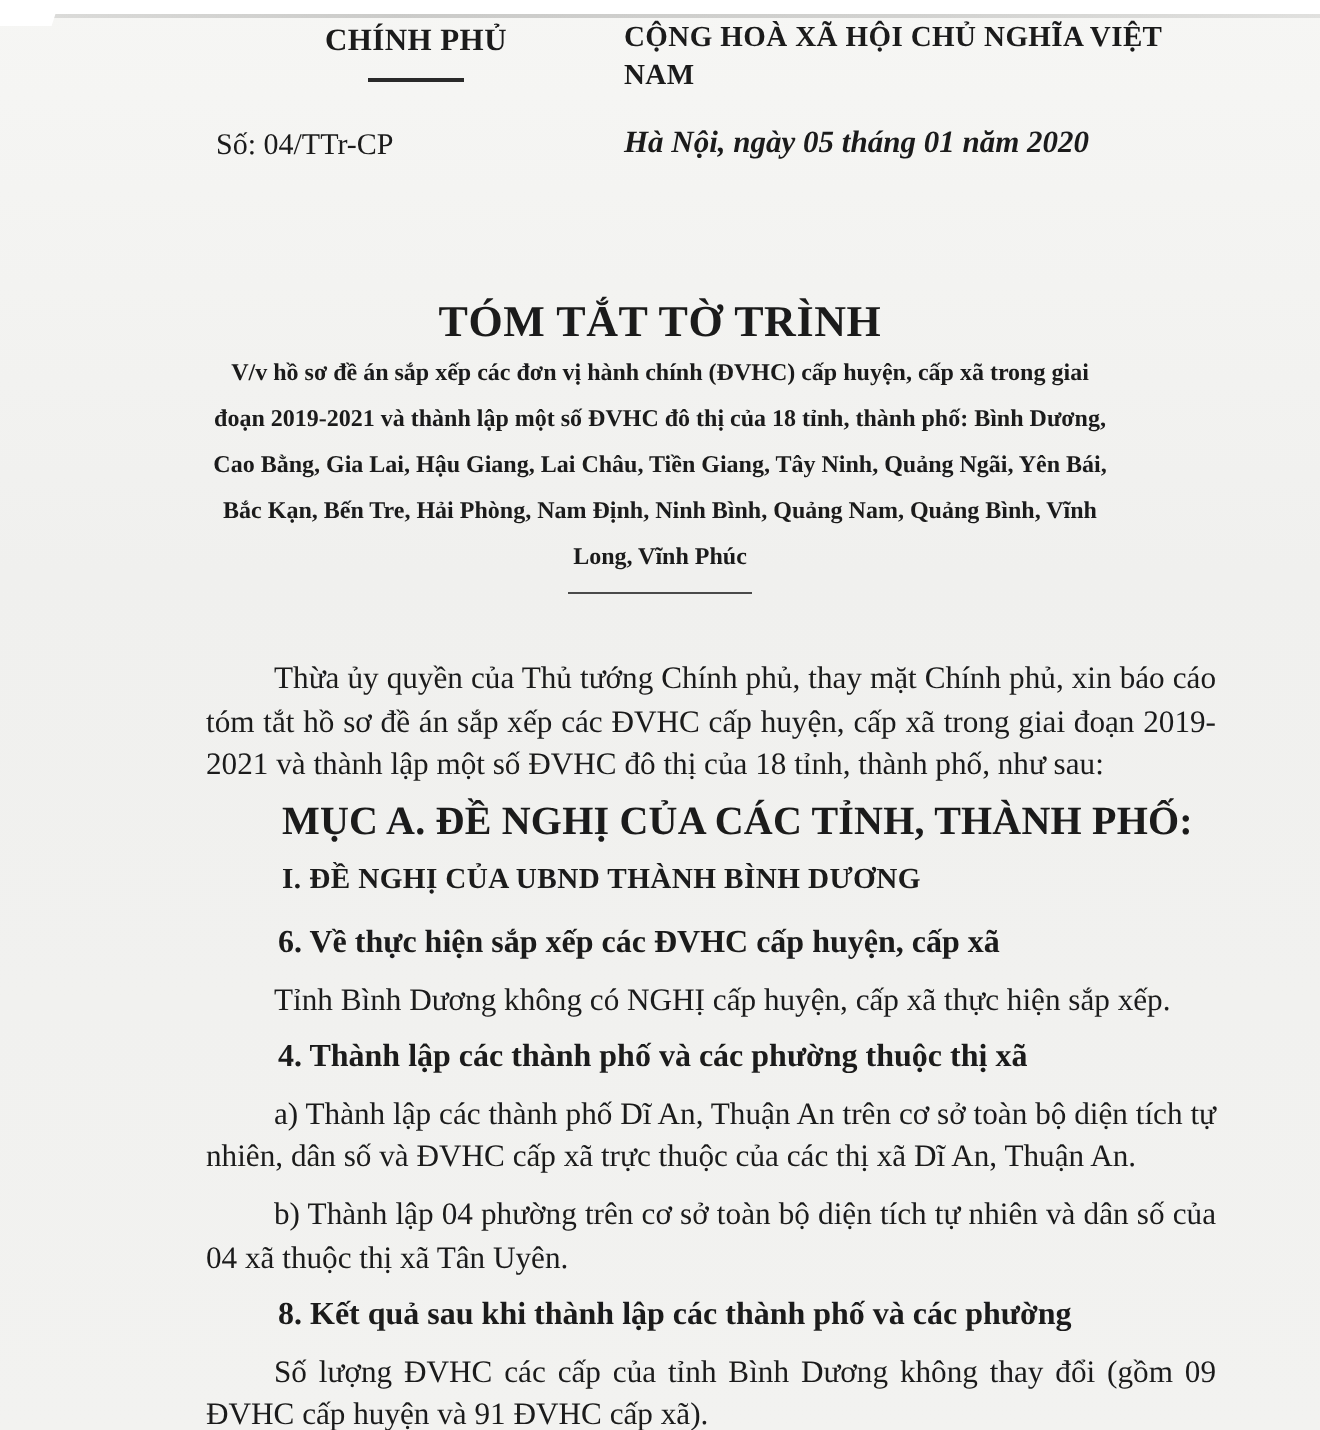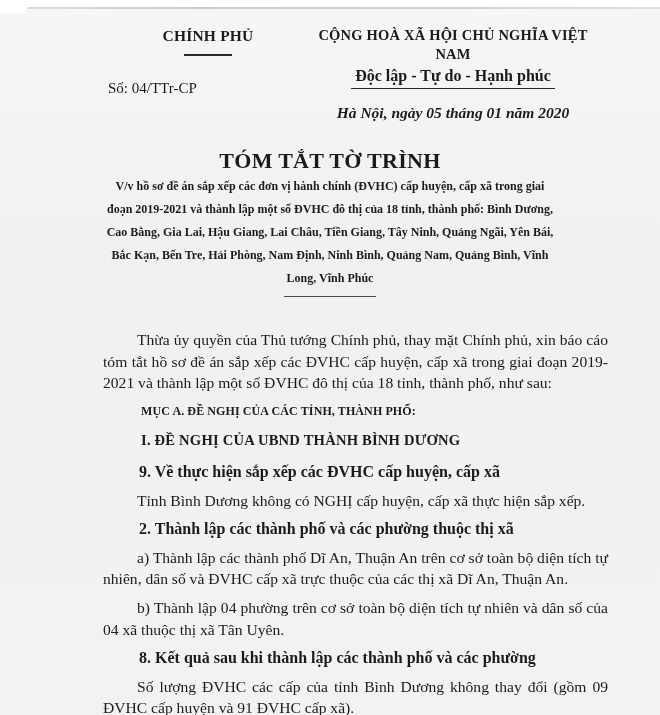--- a/index.html
+++ b/index.html
@@ -45,21 +45,21 @@
     width: 660px;
   }
 
   
   .hdr {
     position: relative;
     height: 118px;
   }
   .hdr-left {
     position: absolute;
-    left: 108px; top: 17px;
+    left: 108px; top: 2px;
     width: 200px;
     text-align: center;
   }
   .org-name {
     font-weight: bold;
     font-size: 15.5px;
     letter-spacing: .2px;
   }
   .org-rule {
     width: 48px;
@@ -69,22 +69,20 @@
   }
   .doc-number {
     font-size: 15px;
     margin-top: 24px;
     text-align: left;
   }
   .hdr-right {
     position: absolute;
     left: 312px; top: 0;
     width: 282px;
-    text-align: center;
-    margin-top: 16px;
   }
   .national-title {
     font-weight: bold;
     font-size: 14.5px;
     line-height: 19px;
     letter-spacing: .2px;
   }
   .motto {
     display: inline-block;
     font-weight: bold;
@@ -130,21 +128,21 @@
     font-size: 15.6px;
     line-height: 21.6px;
     text-align: justify;
   }
   .para {
     text-indent: 34px;
     margin: 0 0 7px 0;
   }
   .h-muc-a {
     font-weight: bold;
-    font-size: 12px;
+    font-size: 20px;
     text-indent: 38px;
     margin: 3px 0 8px 0;
     letter-spacing: .1px;
   }
   .h-roman {
     font-weight: bold;
     font-size: 14.6px;
     text-indent: 38px;
     margin: 0 0 9px 0;
     letter-spacing: .2px;
@@ -166,39 +164,36 @@
 <div class="page">
 
   <div class="hdr">
     <div class="hdr-left">
       <div class="org-name">CHÍNH PHỦ</div>
       <div class="org-rule"></div>
       <div class="doc-number">Số: 04/TTr-CP</div>
     </div>
     <div class="hdr-right">
       <div class="national-title">CỘNG HOÀ XÃ HỘI CHỦ NGHĨA VIỆT NAM</div>
-      <div>
-        <span class="motto">Độc lập - Tự do - Hạnh phúc</span>
-      </div>
       <div class="place-date">Hà Nội, ngày 05 tháng 01 năm 2020</div>
     </div>
   </div>
 
   <div class="title-block">
     <div class="doc-title">TÓM TẮT TỜ TRÌNH</div>
     <div class="doc-subtitle">V/v hồ sơ đề án sắp xếp các đơn vị hành chính (ĐVHC) cấp huyện, cấp xã trong giai đoạn 2019-2021 và thành lập một số ĐVHC đô thị của 18 tỉnh, thành phố: Bình Dương, Cao Bằng, Gia Lai, Hậu Giang, Lai Châu, Tiền Giang, Tây Ninh, Quảng Ngãi, Yên Bái, Bắc Kạn, Bến Tre, Hải Phòng, Nam Định, Ninh Bình, Quảng Nam, Quảng Bình, Vĩnh Long, Vĩnh Phúc</div>
     <div class="title-rule"></div>
   </div>
 
   <div class="body-col">
     <p class="para">Thừa ủy quyền của Thủ tướng Chính phủ, thay mặt Chính phủ, xin báo cáo tóm tắt hồ sơ đề án sắp xếp các ĐVHC cấp huyện, cấp xã trong giai đoạn 2019-2021 và thành lập một số ĐVHC đô thị của 18 tỉnh, thành phố, như sau:</p>
     <p class="h-muc-a">MỤC A. ĐỀ NGHỊ CỦA CÁC TỈNH, THÀNH PHỐ:</p>
     <p class="h-roman">I. ĐỀ NGHỊ CỦA UBND THÀNH BÌNH DƯƠNG</p>
-    <p class="h-item">9. Về thực hiện sắp xếp các ĐVHC cấp huyện, cấp xã</p>
+    <p class="h-item">6. Về thực hiện sắp xếp các ĐVHC cấp huyện, cấp xã</p>
     <p class="para">Tỉnh Bình Dương không có NGHỊ cấp huyện, cấp xã thực hiện sắp xếp.</p>
-    <p class="h-item">2. Thành lập các thành phố và các phường thuộc thị xã</p>
+    <p class="h-item">4. Thành lập các thành phố và các phường thuộc thị xã</p>
     <p class="para">a) Thành lập các thành phố Dĩ An, Thuận An trên cơ sở toàn bộ diện tích tự nhiên, dân số và ĐVHC cấp xã trực thuộc của các thị xã Dĩ An, Thuận An.</p>
     <p class="para">b) Thành lập 04 phường trên cơ sở toàn bộ diện tích tự nhiên và dân số của 04 xã thuộc thị xã Tân Uyên.</p>
     <p class="h-item">8. Kết quả sau khi thành lập các thành phố và các phường</p>
     <p class="para">Số lượng ĐVHC các cấp của tỉnh Bình Dương không thay đổi (gồm 09 ĐVHC cấp huyện và 91 ĐVHC cấp xã).</p>
   </div>
 
 </div>
 
 </body></html>

